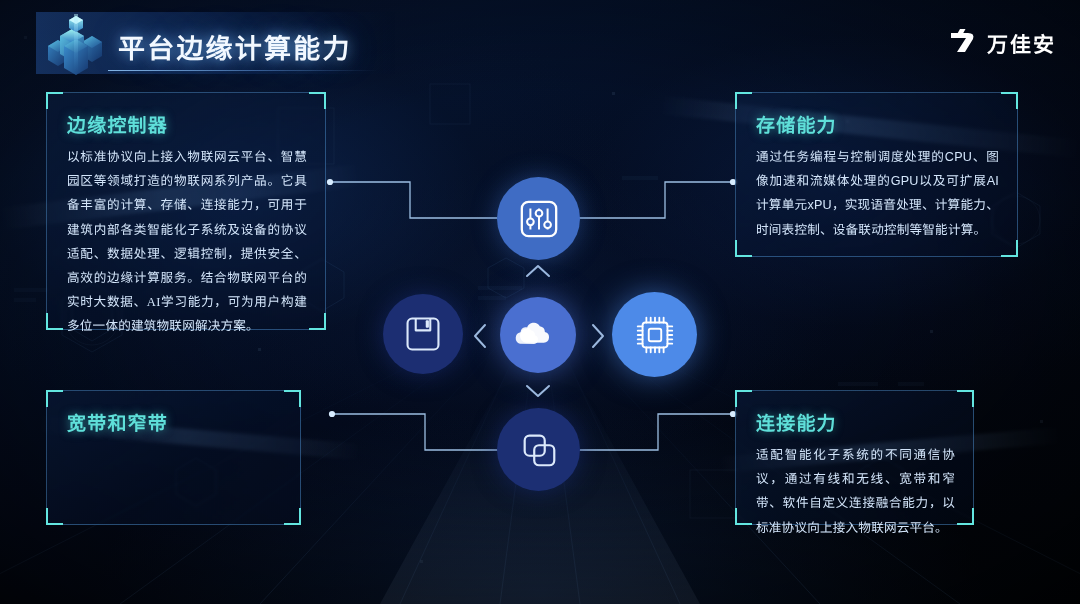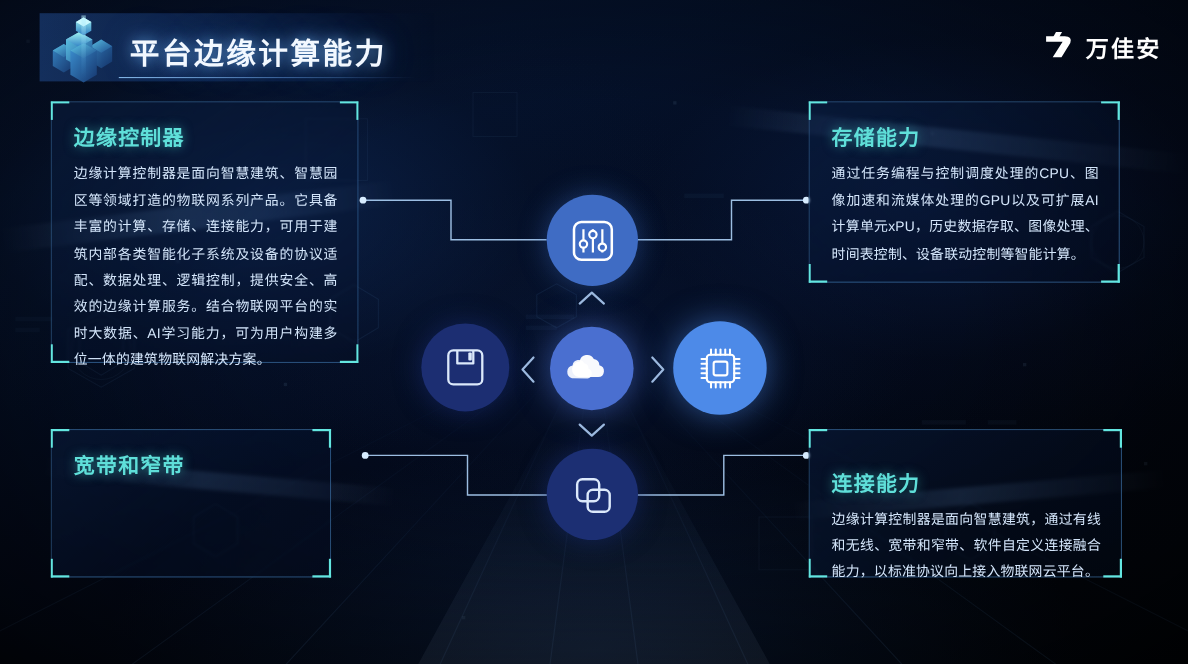--- a/index.html
+++ b/index.html
@@ -89,24 +89,24 @@
     letter-spacing:1.2px;
     text-shadow:0 0 10px rgba(70,210,205,0.55);
     margin-bottom:8px;
   }
   .card-body {
     font-size:12.6px; line-height:1.92;
     color:#d4e6fb;
     letter-spacing:0.2px;
     text-align:justify;
   }
-  #card-edge-controller { left:46px; top:92px; width:280px; height:238px; padding:17px 18px 12px 20px; }
+  #card-edge-controller { left:46px; top:92px; width:280px; height:238px; padding:17px 18px 12px 20px;font-family:Liberation Serif, serif; }
   #card-storage        { left:46px; top:390px; width:255px; height:135px; padding:17px 18px 12px 20px; }
   #card-compute        { left:735px; top:92px; width:283px; height:165px; padding:17px 18px 12px 20px; }
-  #card-connect        { left:735px; top:390px; width:285px; height:135px; padding:33px 18px 12px 20px; }
+  #card-connect        { left:735px; top:390px; width:239px; height:135px; padding:17px 18px 12px 20px; }
 
   
   .node {
     position:absolute; border-radius:50%;
     display:flex; align-items:center; justify-content:center;
   }
   #node-compute { left:497px; top:177px;  width:83px; height:83px; background:#3f6cc4; box-shadow:0 0 26px rgba(60,110,200,0.45); }
   #node-storage { left:383px; top:294px;  width:80px; height:80px; background:#1c2e72; box-shadow:0 0 24px rgba(28,50,125,0.55); }
   #node-cloud   { left:500px; top:297px;  width:76px; height:76px; background:#4a6fd0; box-shadow:0 0 30px rgba(74,111,208,0.62); }
   #node-chip    { left:612px; top:292px;  width:85px; height:85px; background:#4d8ae8; box-shadow:0 0 30px rgba(77,138,232,0.55); }
@@ -354,42 +354,42 @@
   <svg class="chev" style="left:524px; top:382px;" width="28" height="18" viewBox="0 0 28 18">
     <path d="M3 4 L14 14 L25 4" fill="none" stroke="#9bb8de" stroke-width="2" stroke-linecap="round" stroke-linejoin="round"></path>
   </svg>
 
   <div class="card" id="card-edge-controller">
     <span class="corner c-tl"></span>
     <span class="corner c-tr"></span>
     <span class="corner c-bl"></span>
     <span class="corner c-br"></span>
     <div class="card-title">边缘控制器</div>
-    <div class="card-body">边缘计算控制器是面向智慧建筑、智慧园区等领域打造的物联网系列产品。它具备丰富的计算、存储、连接能力，可用于建筑内部各类智能化子系统及设备的协议适配、数据处理、逻辑控制，提供安全、高效的边缘计算服务。结合物联网平台的实时大数据、AI学习能力，可为用户构建多位一体的建筑物联网解决方案。</div>
+    <div class="card-body">以标准协议向上接入物联网云平台、智慧园区等领域打造的物联网系列产品。它具备丰富的计算、存储、连接能力，可用于建筑内部各类智能化子系统及设备的协议适配、数据处理、逻辑控制，提供安全、高效的边缘计算服务。结合物联网平台的实时大数据、AI学习能力，可为用户构建多位一体的建筑物联网解决方案。</div>
   </div>
 
   <div class="card" id="card-storage">
     <span class="corner c-tl"></span>
     <span class="corner c-tr"></span>
     <span class="corner c-bl"></span>
     <span class="corner c-br"></span>
     <div class="card-title">宽带和窄带</div>
   </div>
 
   <div class="card" id="card-compute">
     <span class="corner c-tl"></span>
     <span class="corner c-tr"></span>
     <span class="corner c-bl"></span>
     <span class="corner c-br"></span>
     <div class="card-title">存储能力</div>
-    <div class="card-body">通过任务编程与控制调度处理的CPU、图像加速和流媒体处理的GPU以及可扩展AI计算单元xPU，历史数据存取、图像处理、时间表控制、设备联动控制等智能计算。</div>
+    <div class="card-body">通过任务编程与控制调度处理的CPU、图像加速和流媒体处理的GPU以及可扩展AI计算单元xPU，实现语音处理、计算能力、时间表控制、设备联动控制等智能计算。</div>
   </div>
 
   <div class="card" id="card-connect">
     <span class="corner c-tl"></span>
     <span class="corner c-tr"></span>
     <span class="corner c-bl"></span>
     <span class="corner c-br"></span>
     <div class="card-title">连接能力</div>
-    <div class="card-body">边缘计算控制器是面向智慧建筑，通过有线和无线、宽带和窄带、软件自定义连接融合能力，以标准协议向上接入物联网云平台。</div>
+    <div class="card-body">适配智能化子系统的不同通信协议，通过有线和无线、宽带和窄带、软件自定义连接融合能力，以标准协议向上接入物联网云平台。</div>
   </div>
 
 </div>
 
 </body></html>

